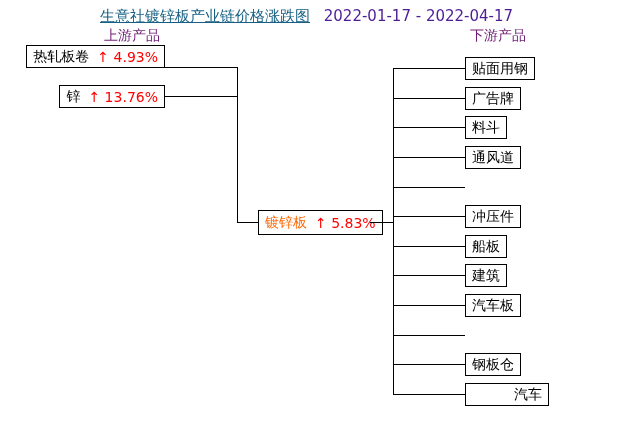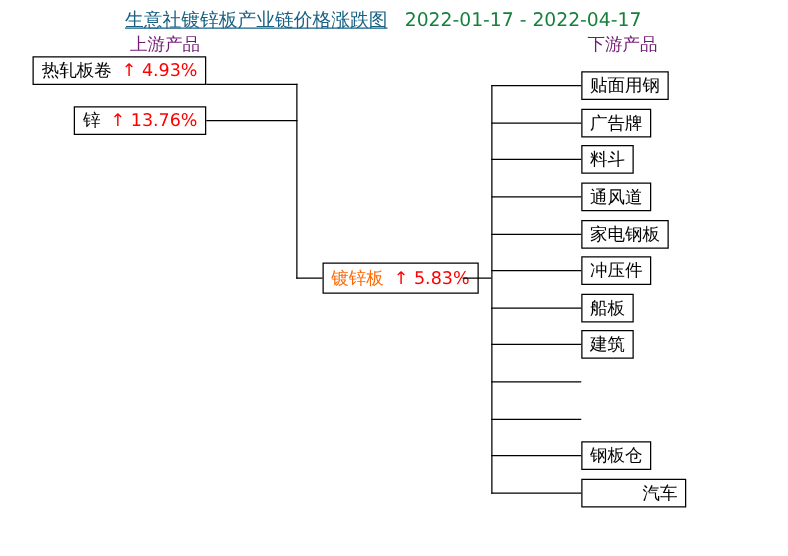--- a/index.html
+++ b/index.html
@@ -3,21 +3,21 @@
 <meta charset="utf-8">
 <style>
   html,body{margin:0;padding:0;background:#fff;}
   .canvas{
     position:relative;width:630px;height:445px;background:#ffffff;
     font-family:"DejaVu Sans","Liberation Sans",sans-serif;
     font-size:14px;color:#000;overflow:hidden;
   }
   .title{position:absolute;left:100px;top:7px;white-space:nowrap;font-size:15px;}
   .title-main{color:#176084;text-decoration:underline;cursor:pointer;}
-  .title-date{color:#15803d;margin-left:9px;}
+  .title-date{color:#4c1d95;margin-left:9px;}
   .sec-label{position:absolute;white-space:nowrap;color:#701a75;}
   .sec-up{left:104px;top:27px;}
   .sec-down{left:470px;top:27px;}
   .box{
     position:absolute;border:1px solid #000;background:#fff;
     box-sizing:border-box;height:23px;display:flex;align-items:center;
     padding:0 6px;white-space:nowrap;
   }
   .chg{color:#ff0000;}
   .chg:not(:empty){margin-left:8px;}
@@ -70,34 +70,34 @@
       <span class="chg"></span>
   </div>
   <div class="box d-box d2">
     <span class="lbl">料斗</span>
       <span class="chg"></span>
   </div>
   <div class="box d-box d3">
     <span class="lbl">通风道</span>
       <span class="chg"></span>
   </div>
-  <div class="box d-box d4">
-    <span class="lbl">家电钢板</span>
-      <span class="chg"></span>
-  </div>
   <div class="box d-box d5">
     <span class="lbl">冲压件</span>
       <span class="chg"></span>
   </div>
   <div class="box d-box d6">
     <span class="lbl">船板</span>
       <span class="chg"></span>
   </div>
   <div class="box d-box d7">
     <span class="lbl">建筑</span>
+      <span class="chg"></span>
+  </div>
+  <div class="box d-box d8">
+    <span class="lbl">汽车板</span>
       <span class="chg"></span>
   </div>
   <div class="box d-box d10">
     <span class="lbl">钢板仓</span>
       <span class="chg"></span>
   </div>
   <div class="box d-box d11">
     <span class="lbl">汽车</span>
       <span class="chg"></span>
   </div>

